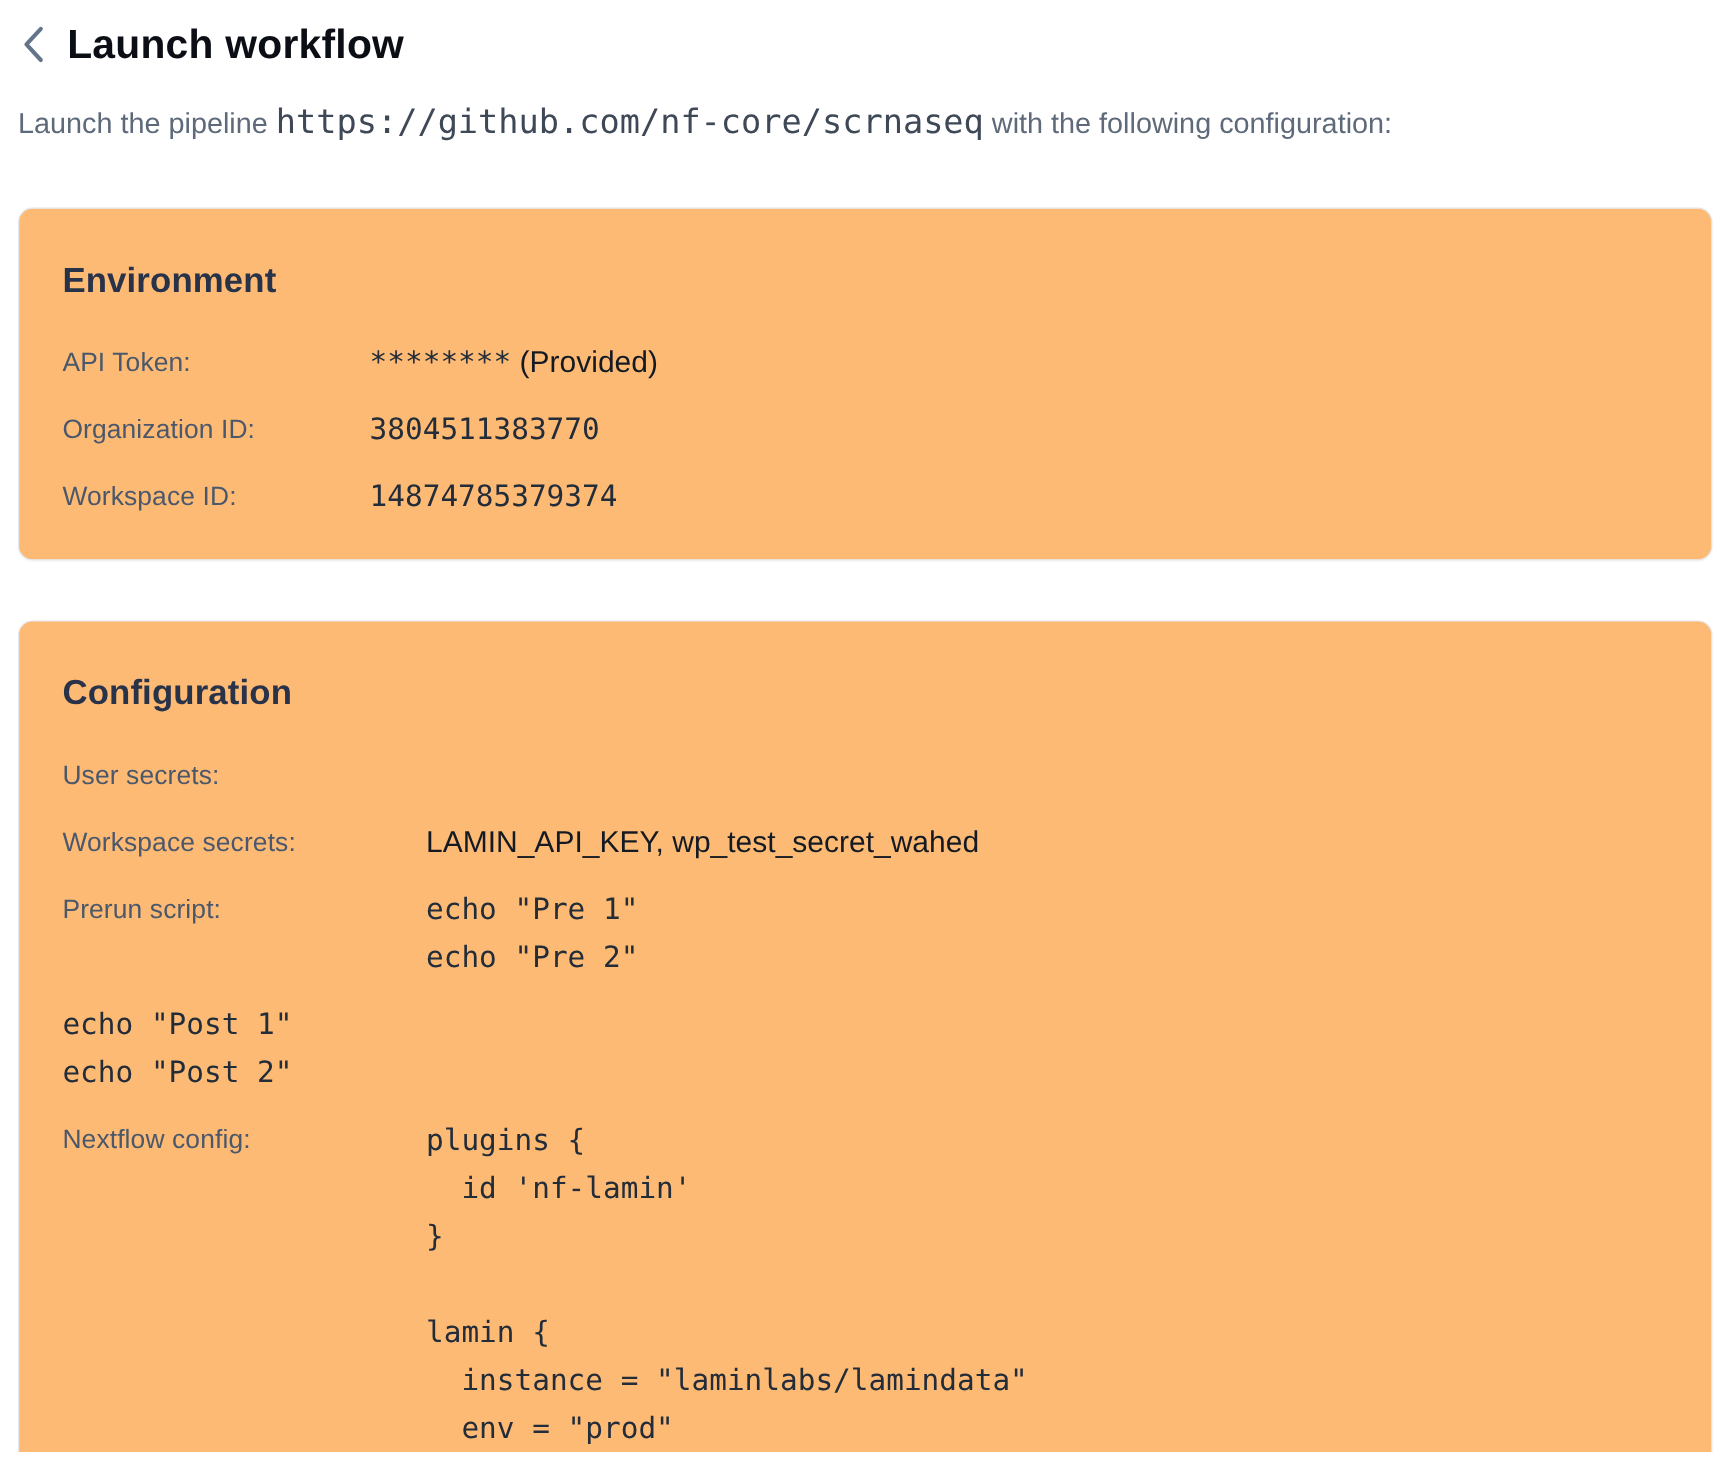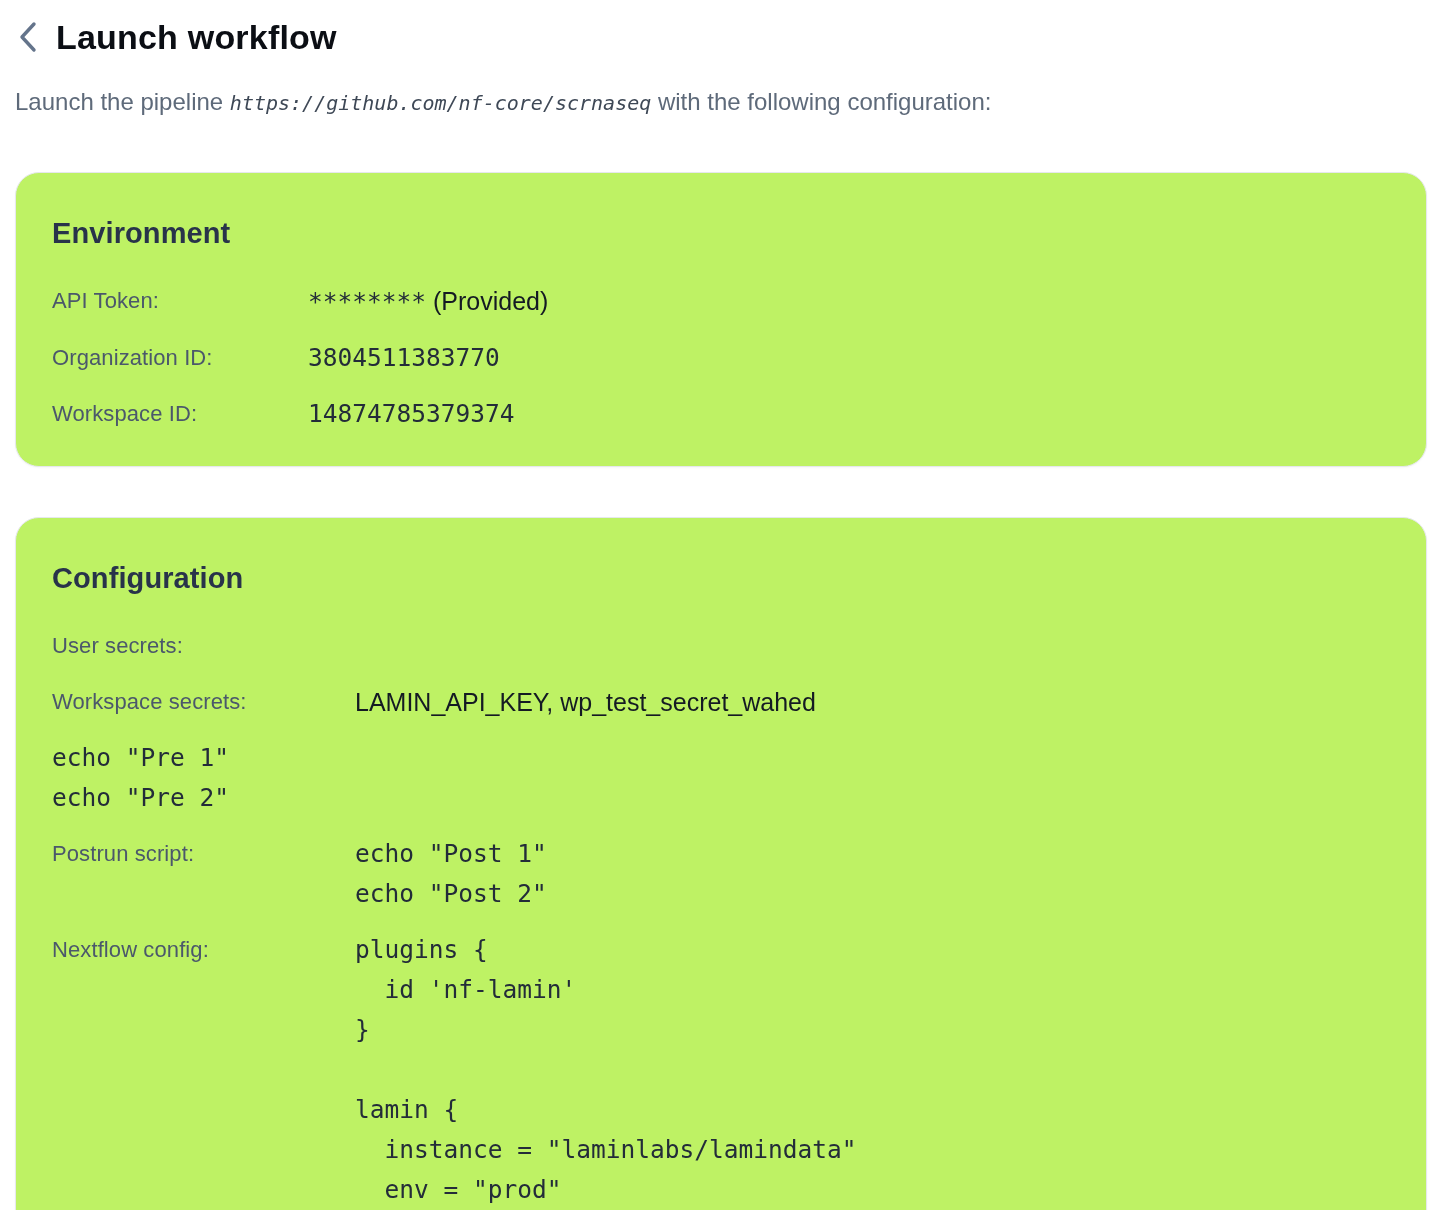--- a/index.html
+++ b/index.html
@@ -42,30 +42,29 @@
   }
   
   .intro {
     margin-top: 24px;
     font-size: 24px;
     line-height: 34px;
     color: #5e6a7a;
   }
   .intro code {
     font-family: "DejaVu Sans Mono", monospace;
-    font-size: 20px;
+    font-size: 28px;
     color: #3d4document;
     color: #3e4856;
-    font-style: italic;
   }
   
   .card {
     border: 1.5px solid #e6e8ed;
-    border-radius: 24px;
-    background: #bef264;
+    border-radius: 12px;
+    background: #fdba74;
     padding: 40px 52px 32px 36px;
     box-shadow: 0 1px 2px rgba(16, 24, 40, 0.03);
   }
   .card-env { margin-top: 52px; }
   .card-config { margin-top: 50px; }
   .card-heading {
     font-size: 29px;
     font-weight: 600;
     color: #28334a;
     line-height: 40px;
@@ -151,26 +150,26 @@
       <div class="row-label">User secrets:</div>
       <div class="row-value sans-value"></div>
     </div>
 
     <div class="row">
       <div class="row-label">Workspace secrets:</div>
       <div class="row-value sans-value">LAMIN_API_KEY, wp_test_secret_wahed</div>
     </div>
 
     <div class="row">
+      <div class="row-label">Prerun script:</div>
       <div class="row-value code-block">echo "Pre 1"
 echo "Pre 2"</div>
     </div>
 
     <div class="row">
-      <div class="row-label">Postrun script:</div>
       <div class="row-value code-block">echo "Post 1"
 echo "Post 2"</div>
     </div>
 
     <div class="row">
       <div class="row-label">Nextflow config:</div>
       <div class="row-value code-block">plugins {
   id 'nf-lamin'
 }
 

